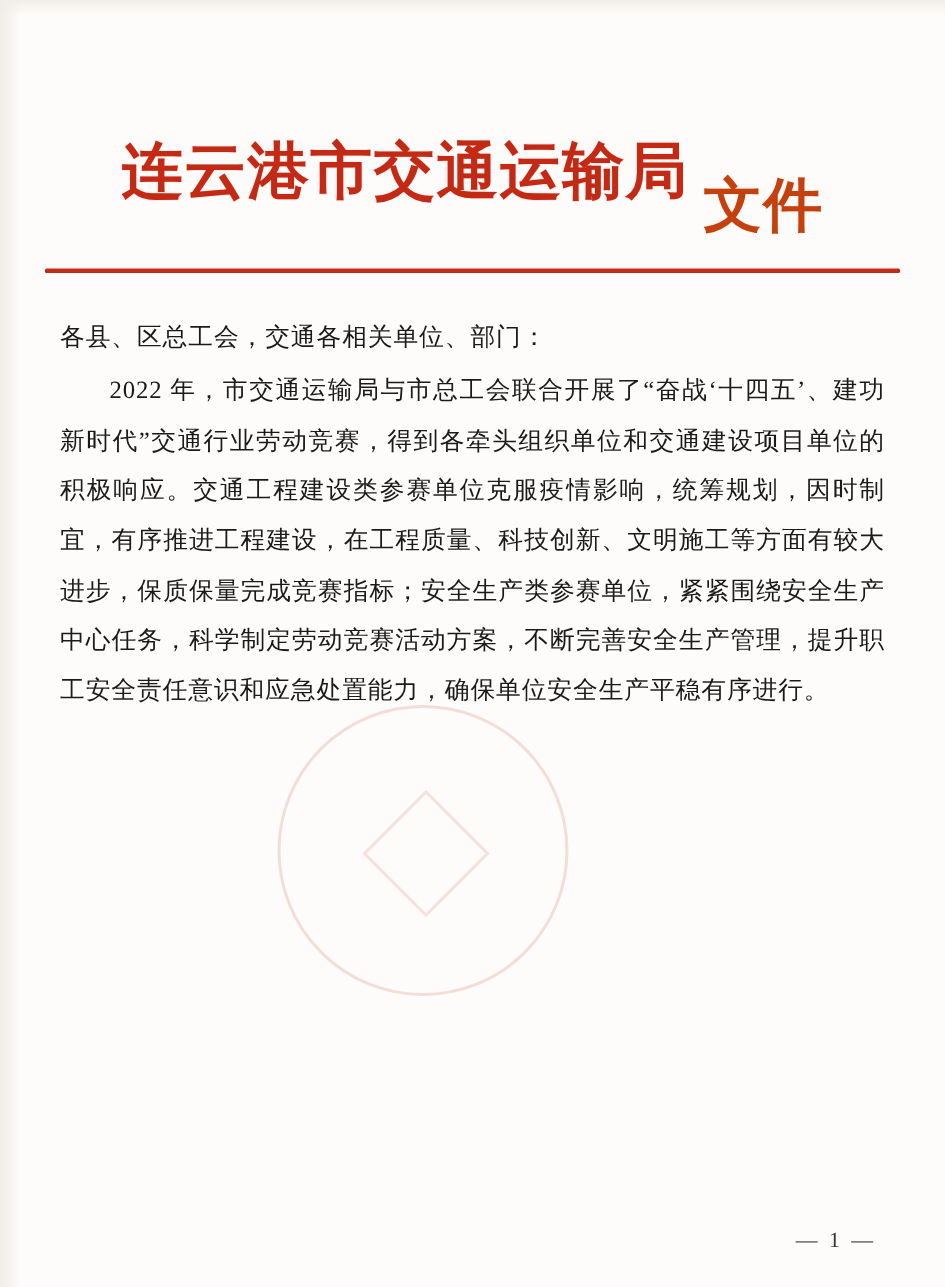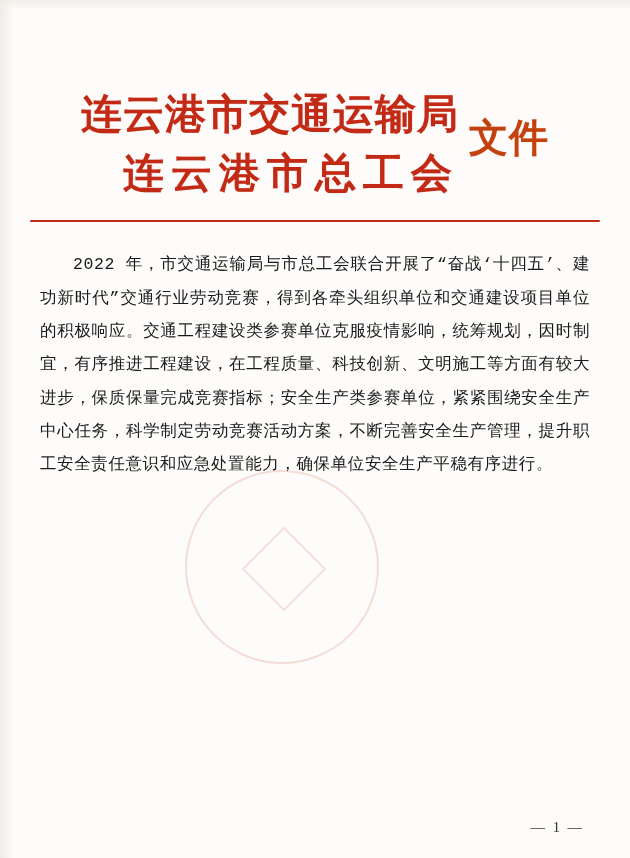--- a/index.html
+++ b/index.html
@@ -103,21 +103,20 @@
     letter-spacing: 0.6px;
     text-align: justify;
     position: relative;
     z-index: 2;
   }
   .salutation {
     margin-bottom: 2px;
   }
   .para {
     text-indent: 2em;
-    font-family: Liberation Mono, monospace;
   }
 
   
   .seal {
     position: absolute;
     left: 185px;
     top: 470px;
     width: 190px;
     height: 190px;
     border-radius: 50%;
@@ -167,33 +166,33 @@
 
 <div class="page">
 
   <div class="edge-top"></div>
   <div class="edge-left"></div>
 
   <div class="letterhead">
     <div class="lh-rows">
       <div class="lh-main">
         <div class="lh-line">连云港市交通运输局</div>
-        <div class="lh-line spaced">连云港市总工会</div>
       </div>
       <div class="lh-suffix">文件</div>
     </div>
   </div>
 
 
   <div class="rule-wrap">
     <div class="red-rule"></div>
   </div>
 
 
   <div class="seal"></div>
 
   <div class="body">
+    <div class="salutation">各县、区总工会，交通各相关单位、部门：</div>
     <div class="para">2022 年，市交通运输局与市总工会联合开展了“奋战‘十四五’、建功新时代”交通行业劳动竞赛，得到各牵头组织单位和交通建设项目单位的积极响应。交通工程建设类参赛单位克服疫情影响，统筹规划，因时制宜，有序推进工程建设，在工程质量、科技创新、文明施工等方面有较大进步，保质保量完成竞赛指标；安全生产类参赛单位，紧紧围绕安全生产中心任务，科学制定劳动竞赛活动方案，不断完善安全生产管理，提升职工安全责任意识和应急处置能力，确保单位安全生产平稳有序进行。</div>
   </div>
 
   <div class="pagenum">— 1 —</div>
 
 </div>
 
 </body></html>

